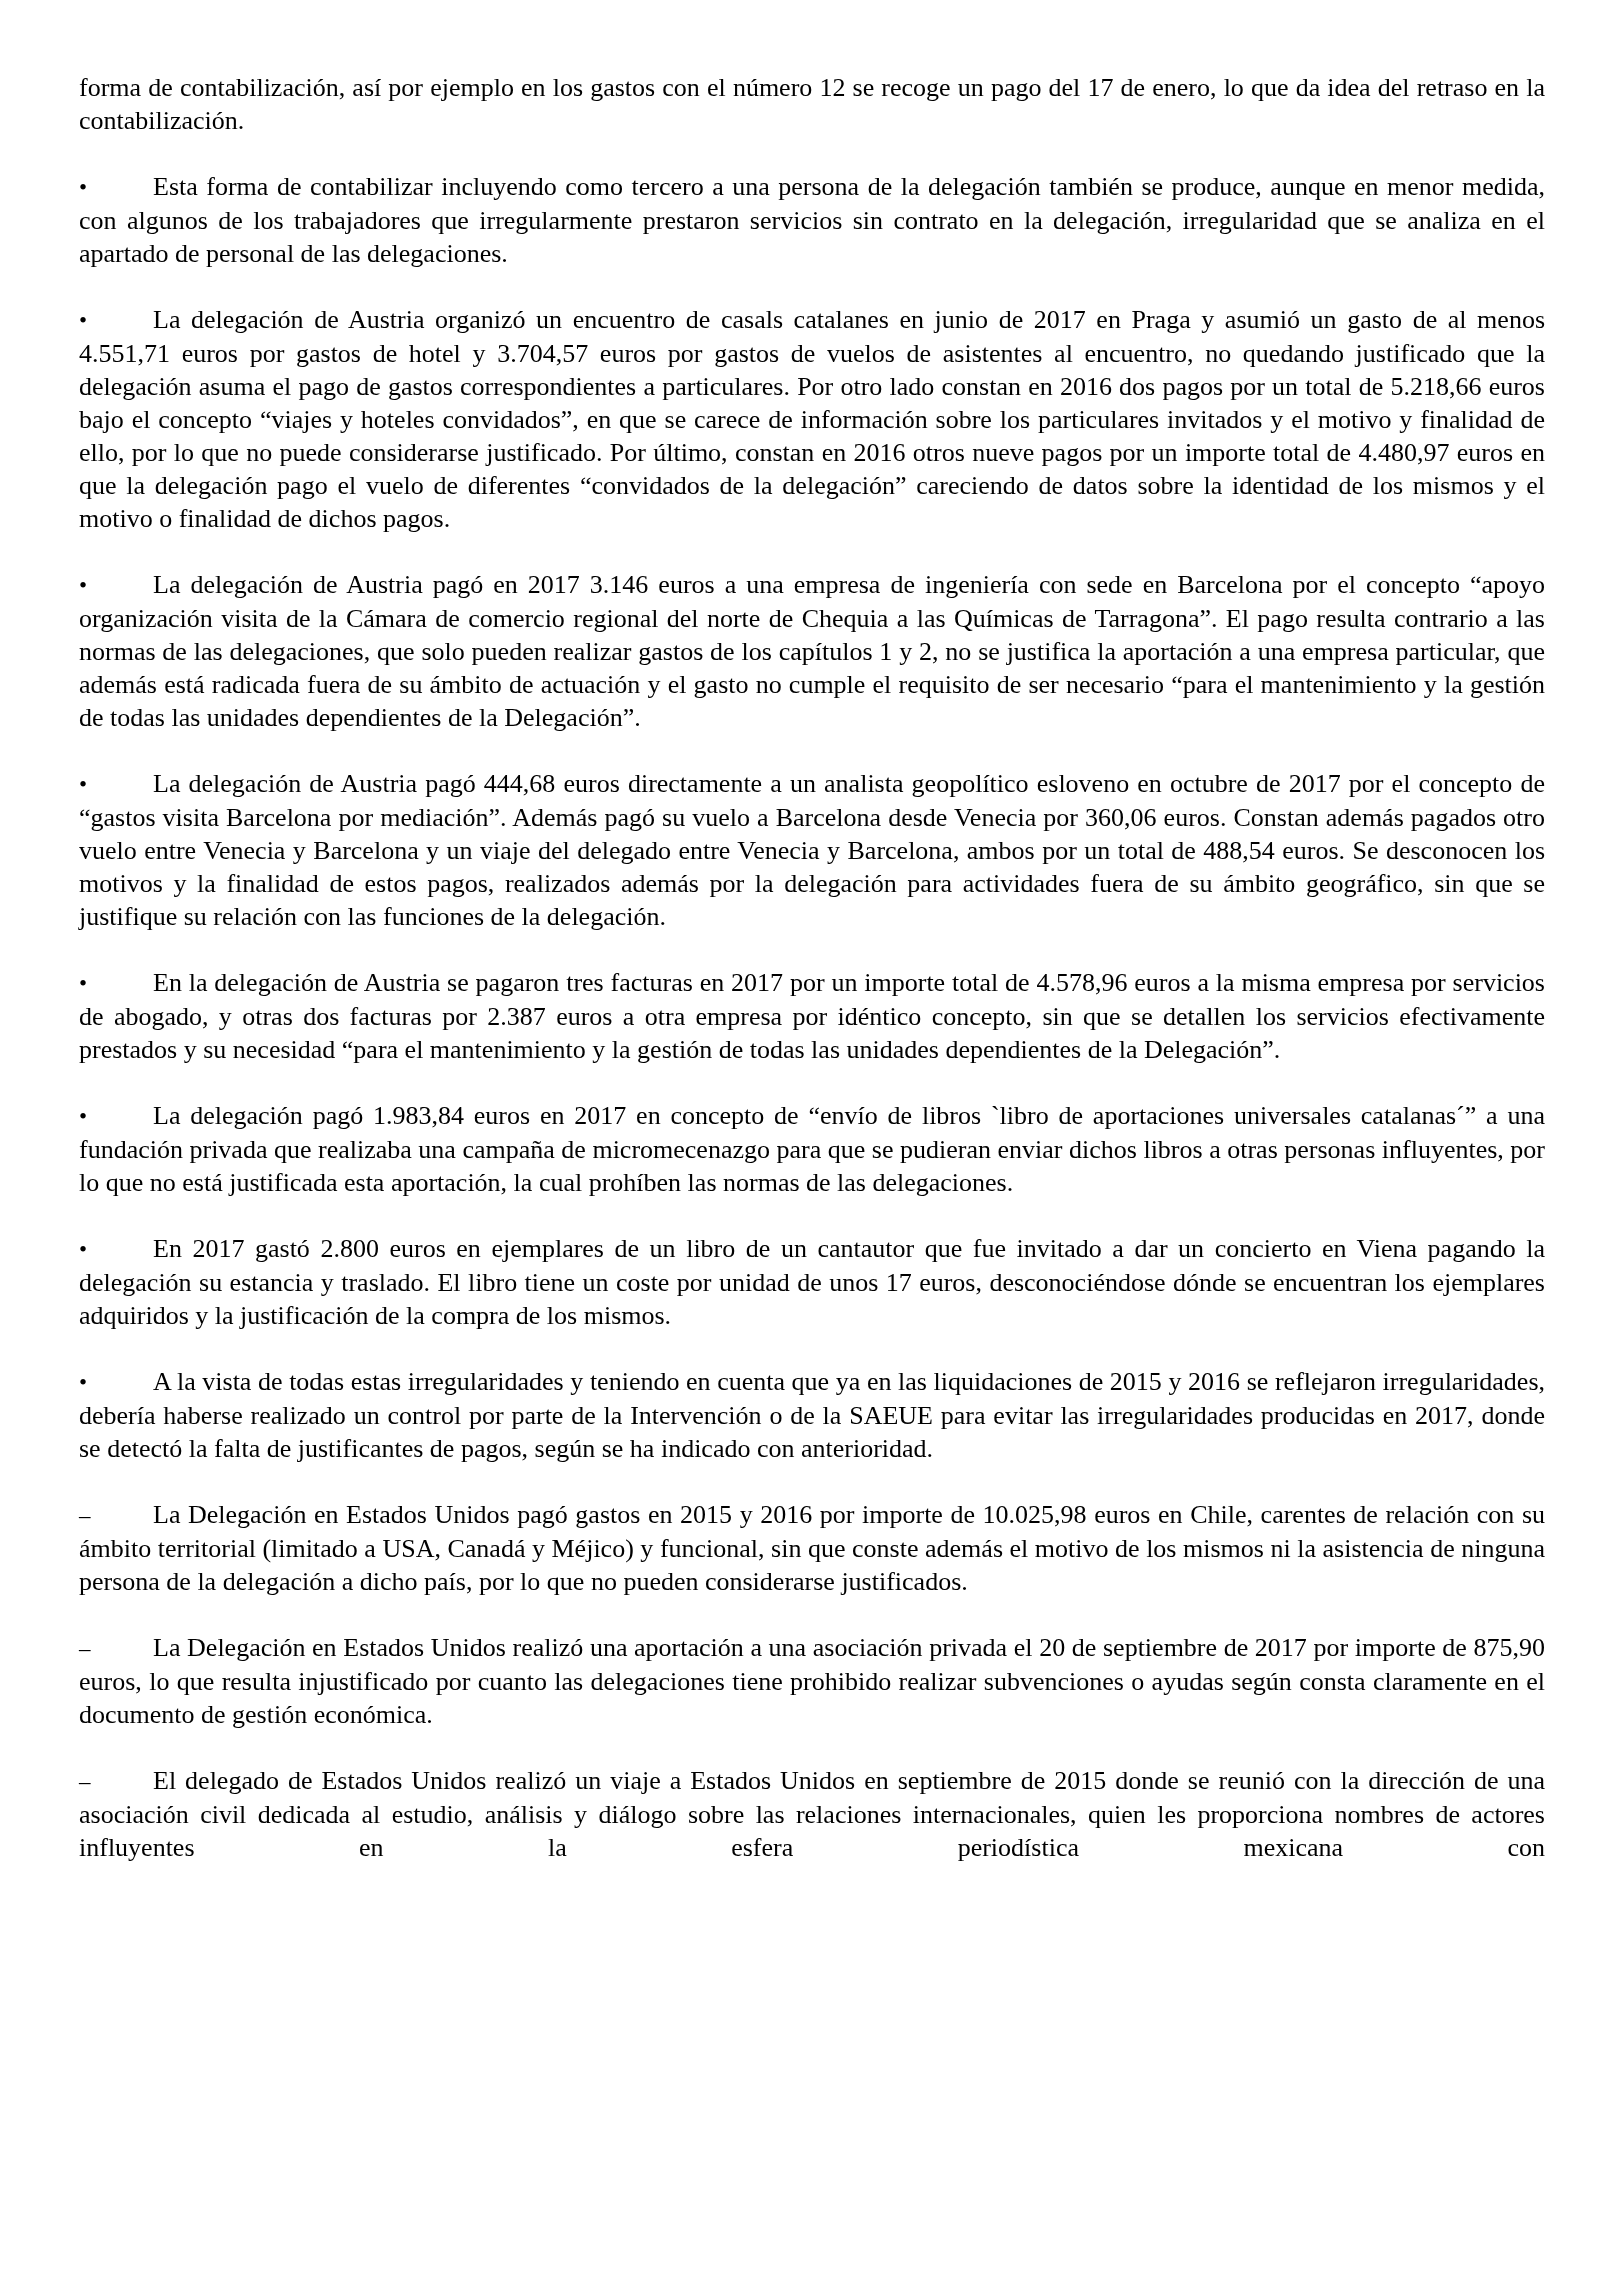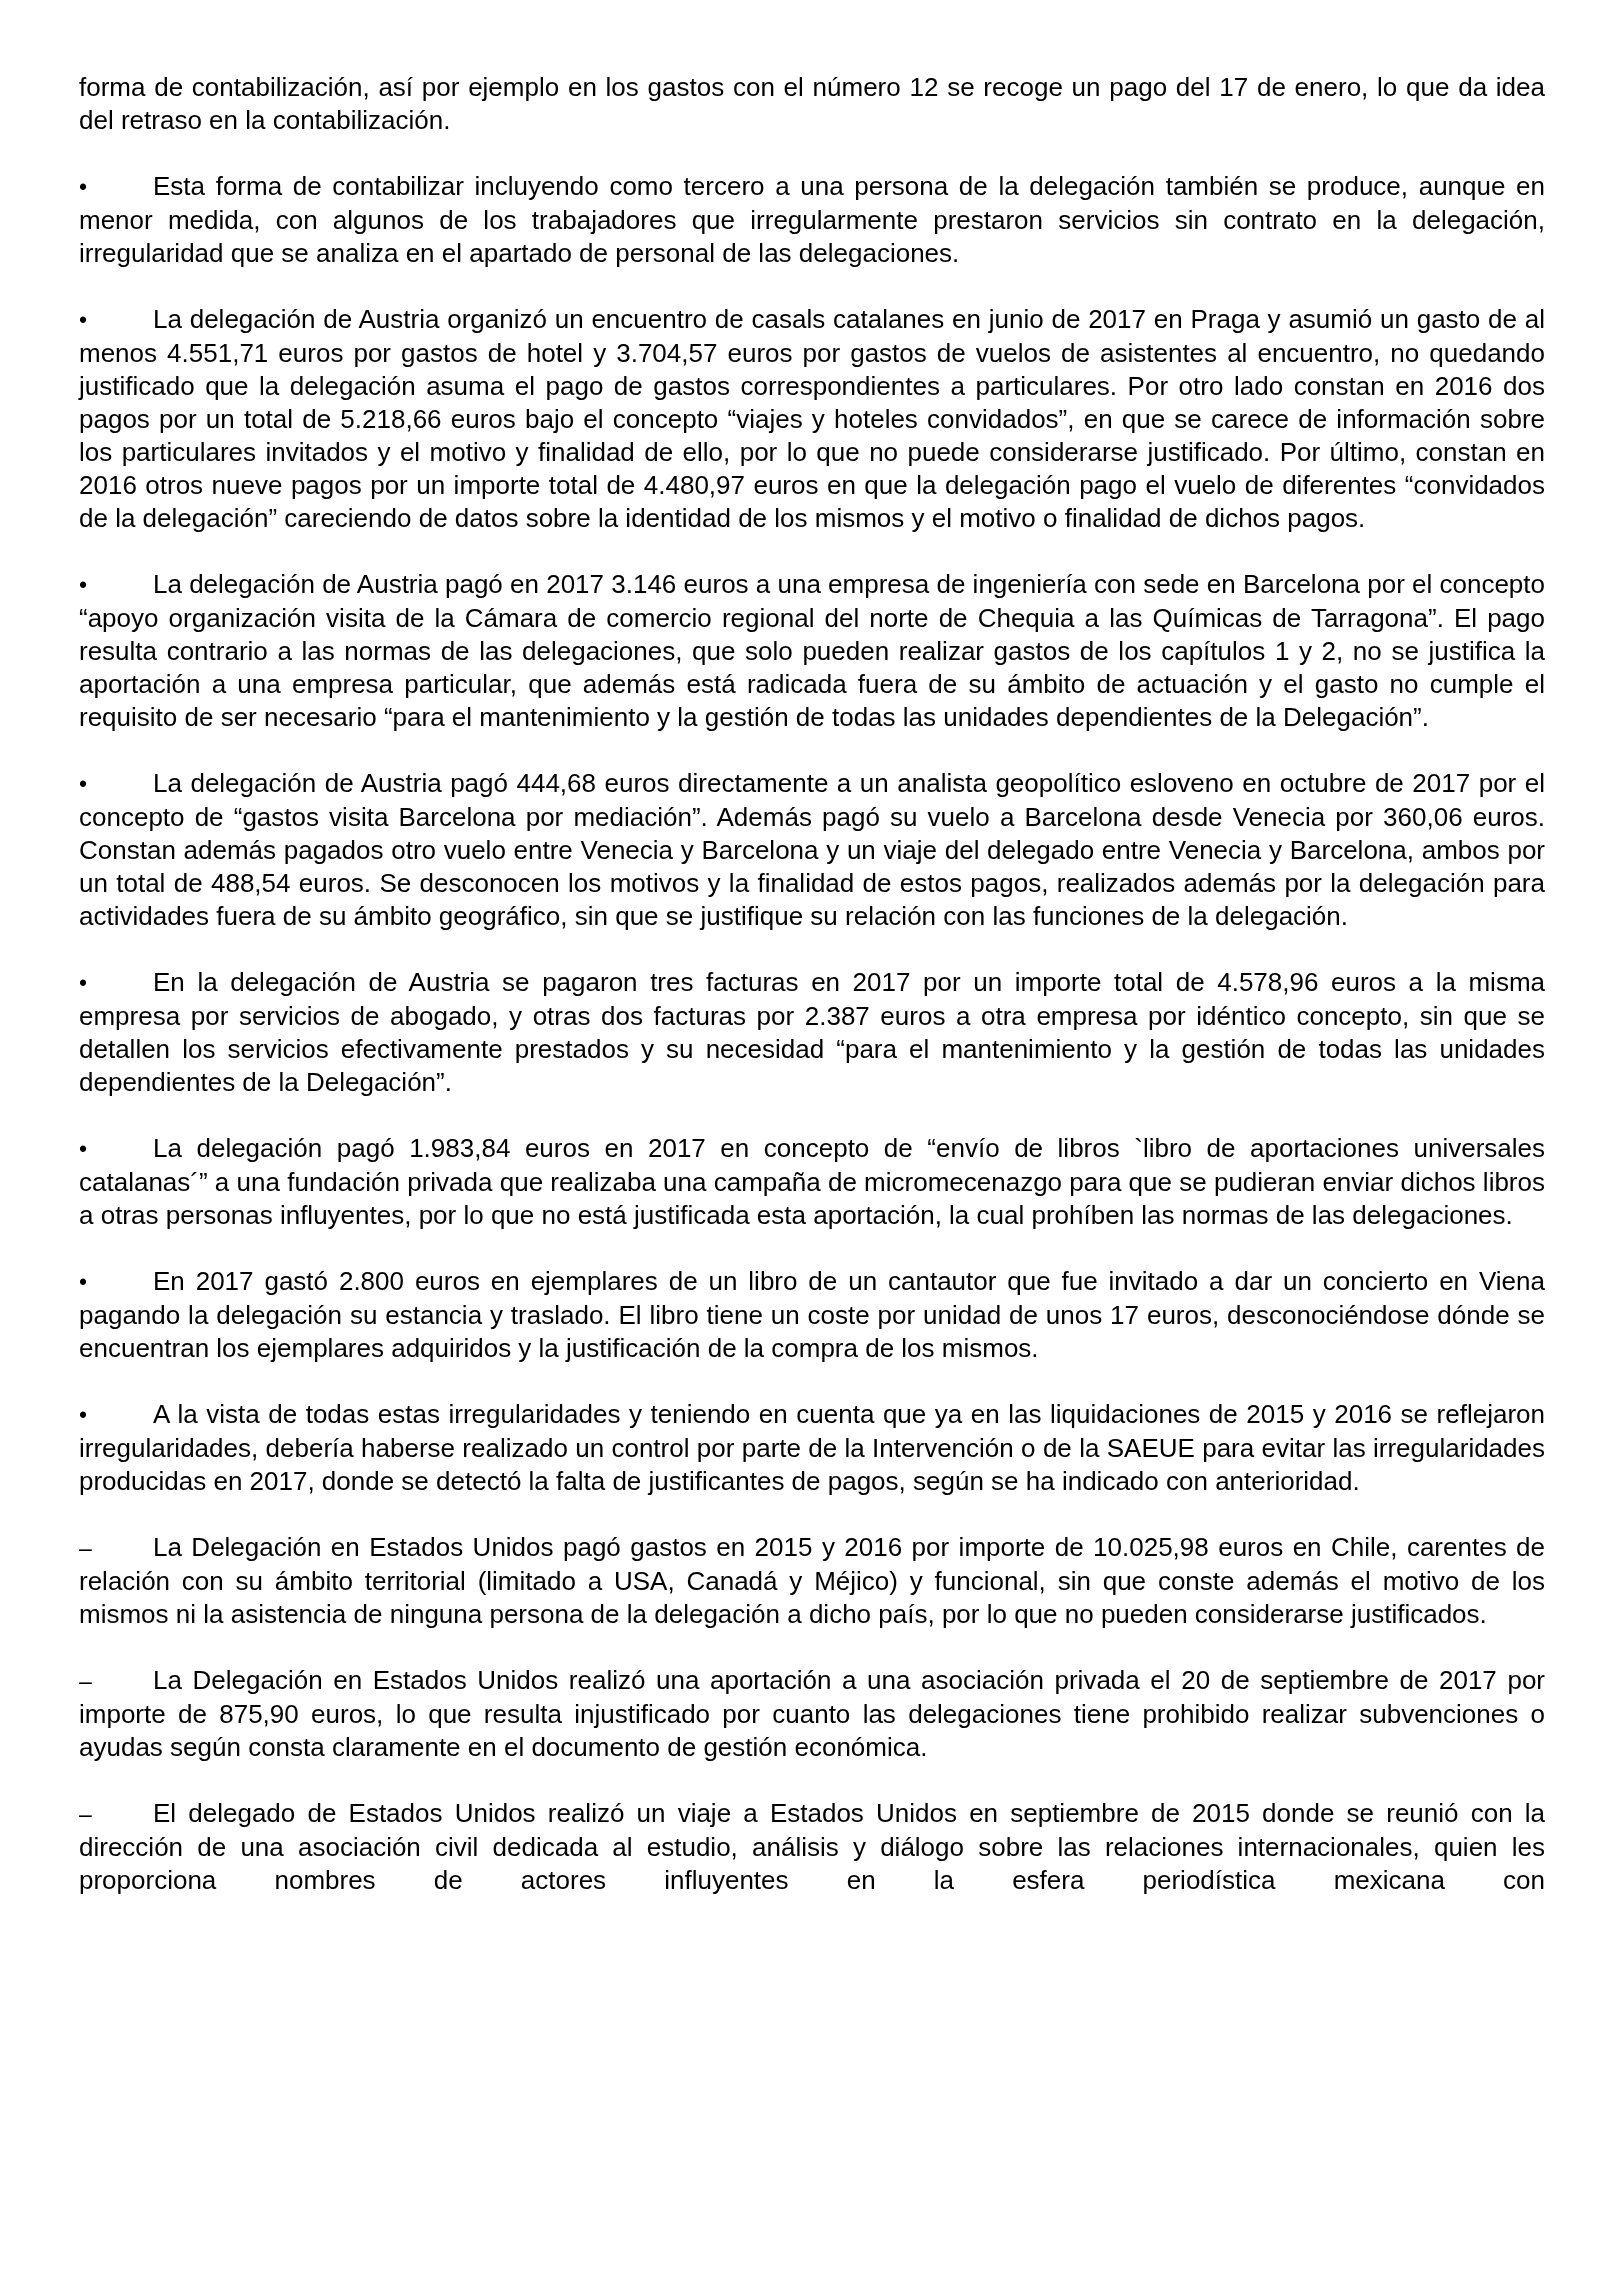--- a/index.html
+++ b/index.html
@@ -11,21 +11,21 @@
       width: 1623px;
       height: 2295px;
       overflow: hidden;
       position: relative;
     }
     .page {
       position: absolute;
       left: 79px;
       top: 71px;
       width: 1466px;
-      font-family: Liberation Sans, sans-serif;
+      font-family: Liberation Serif, serif;
       font-size: 26px;
       line-height: 33px;
       color: #000000;
       text-align: justify;
     }
     .para {
       margin: 0 0 33px 0;
     }
     .para.item {
       text-indent: 0;

